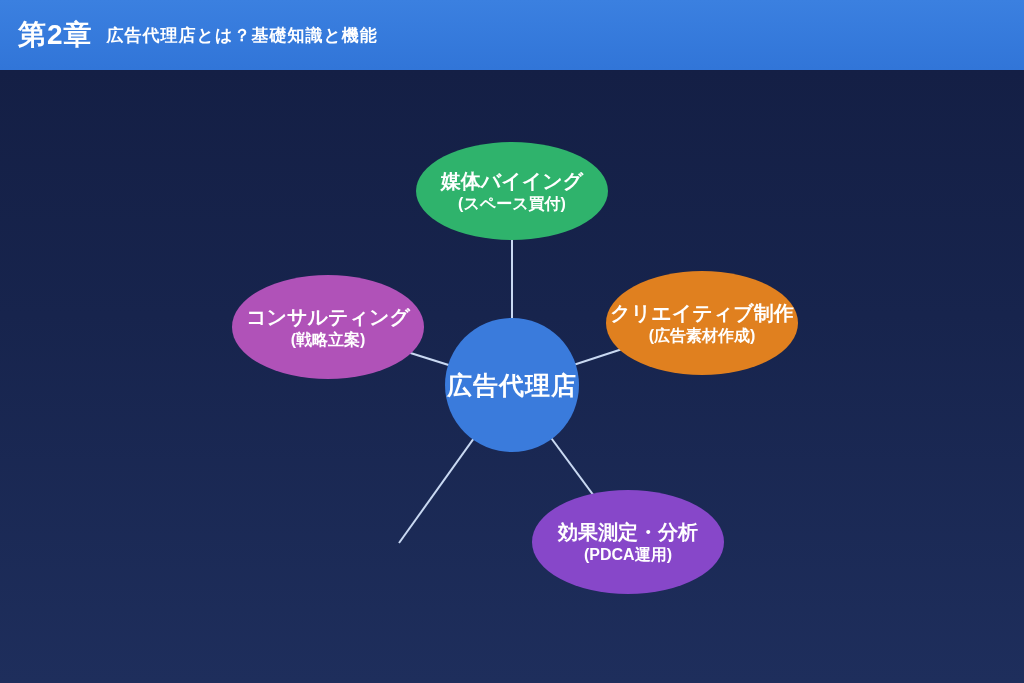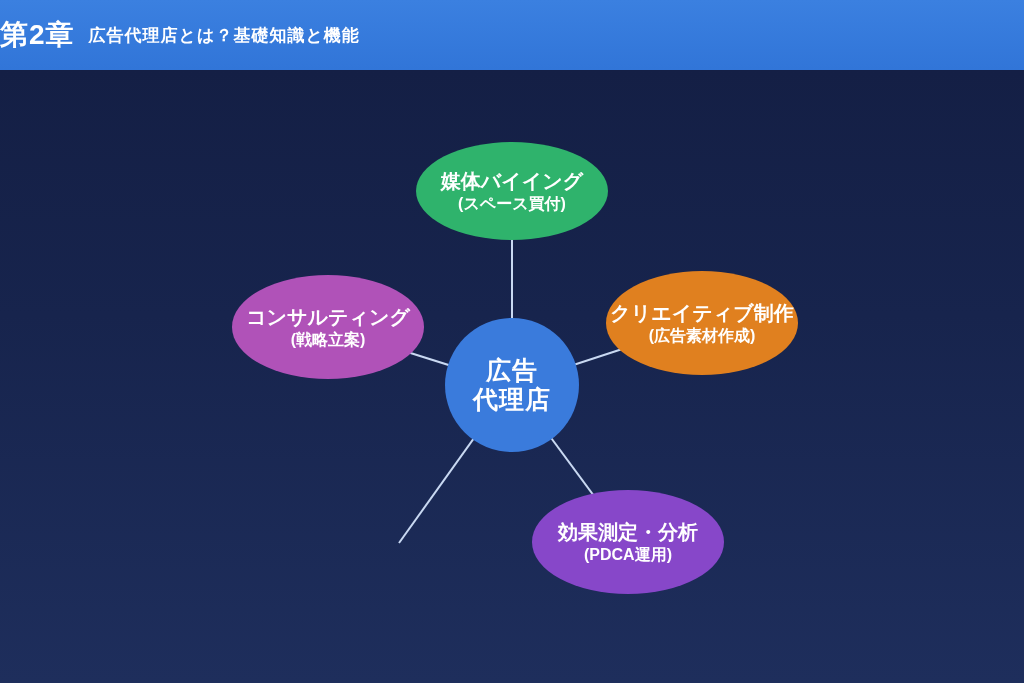--- a/index.html
+++ b/index.html
@@ -6,21 +6,21 @@
   html, body { width: 1024px; height: 683px; overflow: hidden; }
   body {
     font-family: "Liberation Sans", "DejaVu Sans", sans-serif;
     background: #15214a;
   }
   .slide { position: relative; width: 1024px; height: 683px; }
 
   
   .header {
     position: absolute; left: 0; top: 0; width: 1024px; height: 70px;
-    display: flex; align-items: center; 
+    display: flex; align-items: center; padding-left: 18px;
     background: linear-gradient(180deg, #3b80e0 0%, #3175d8 100%);
   }
   .chapter {
     color: #ffffff; font-size: 28px; font-weight: 800;
     letter-spacing: 1px; margin-right: 14px;
   }
   .title {
     color: #ffffff; font-size: 17px; font-weight: 700;
     letter-spacing: 1px;
   }
@@ -42,21 +42,21 @@
 
   .node-top          { left: 416px; top:  72px; width: 192px; height: 98px; }
   .node-left         { left: 232px; top: 205px; width: 192px; height: 104px; }
   .node-right        { left: 606px; top: 201px; width: 192px; height: 104px; }
   .node-bottom-left  { left: 303px; top: 421px; width: 192px; height: 104px; }
   .node-bottom-right { left: 532px; top: 420px; width: 192px; height: 104px; }
 
   .center-node {
     position: absolute; left: 445px; top: 248px; width: 134px; height: 134px;
     border-radius: 50%;
-    display: flex; flex-direction: column; align-items: center; justify-content: center;
+    display: flex; flex-direction: row; align-items: center; justify-content: center;
     color: #ffffff; text-align: center;
   }
   .center-node .line { font-size: 25px; font-weight: 800; line-height: 1.15; letter-spacing: 1px; }
 </style>
 </head>
 <body>
 
 <div class="slide">
 
   <div class="header" style="background-color: rgb(52, 120, 219);">

